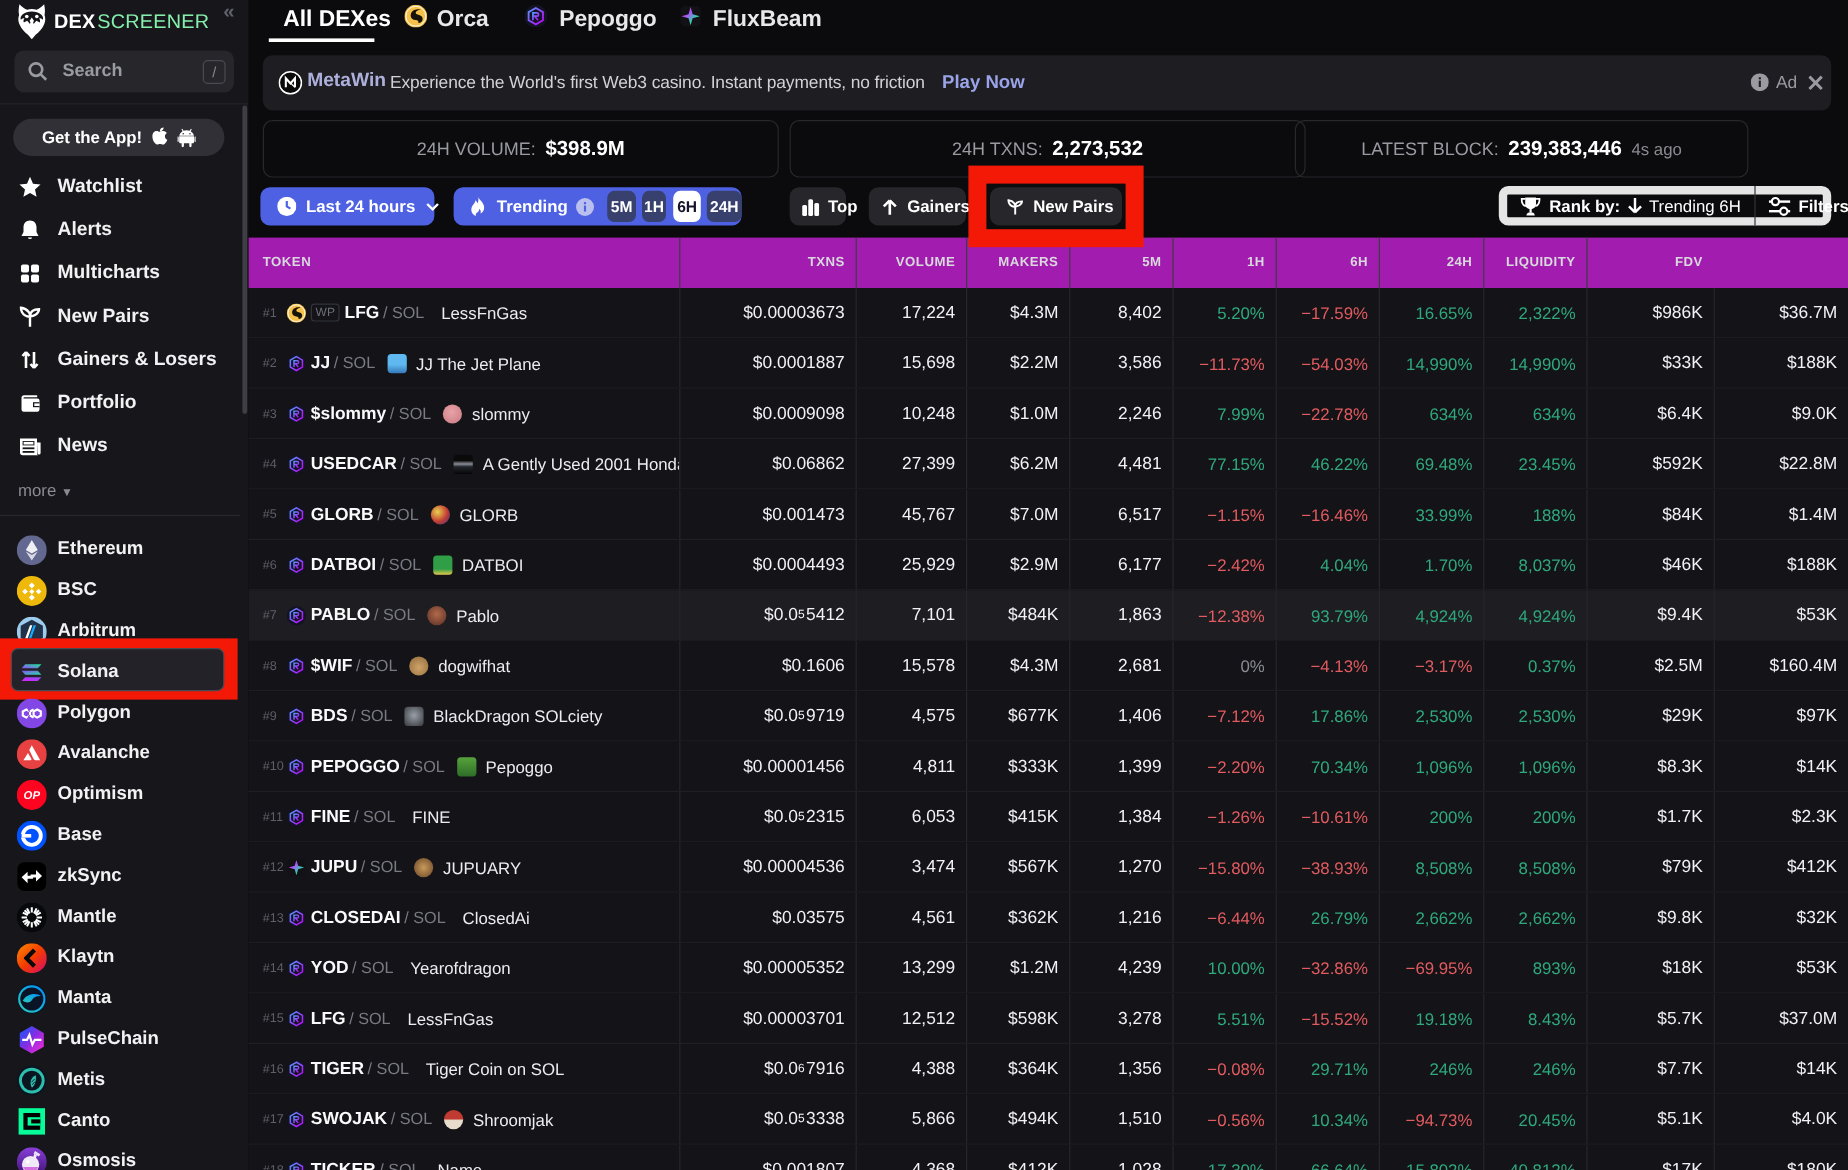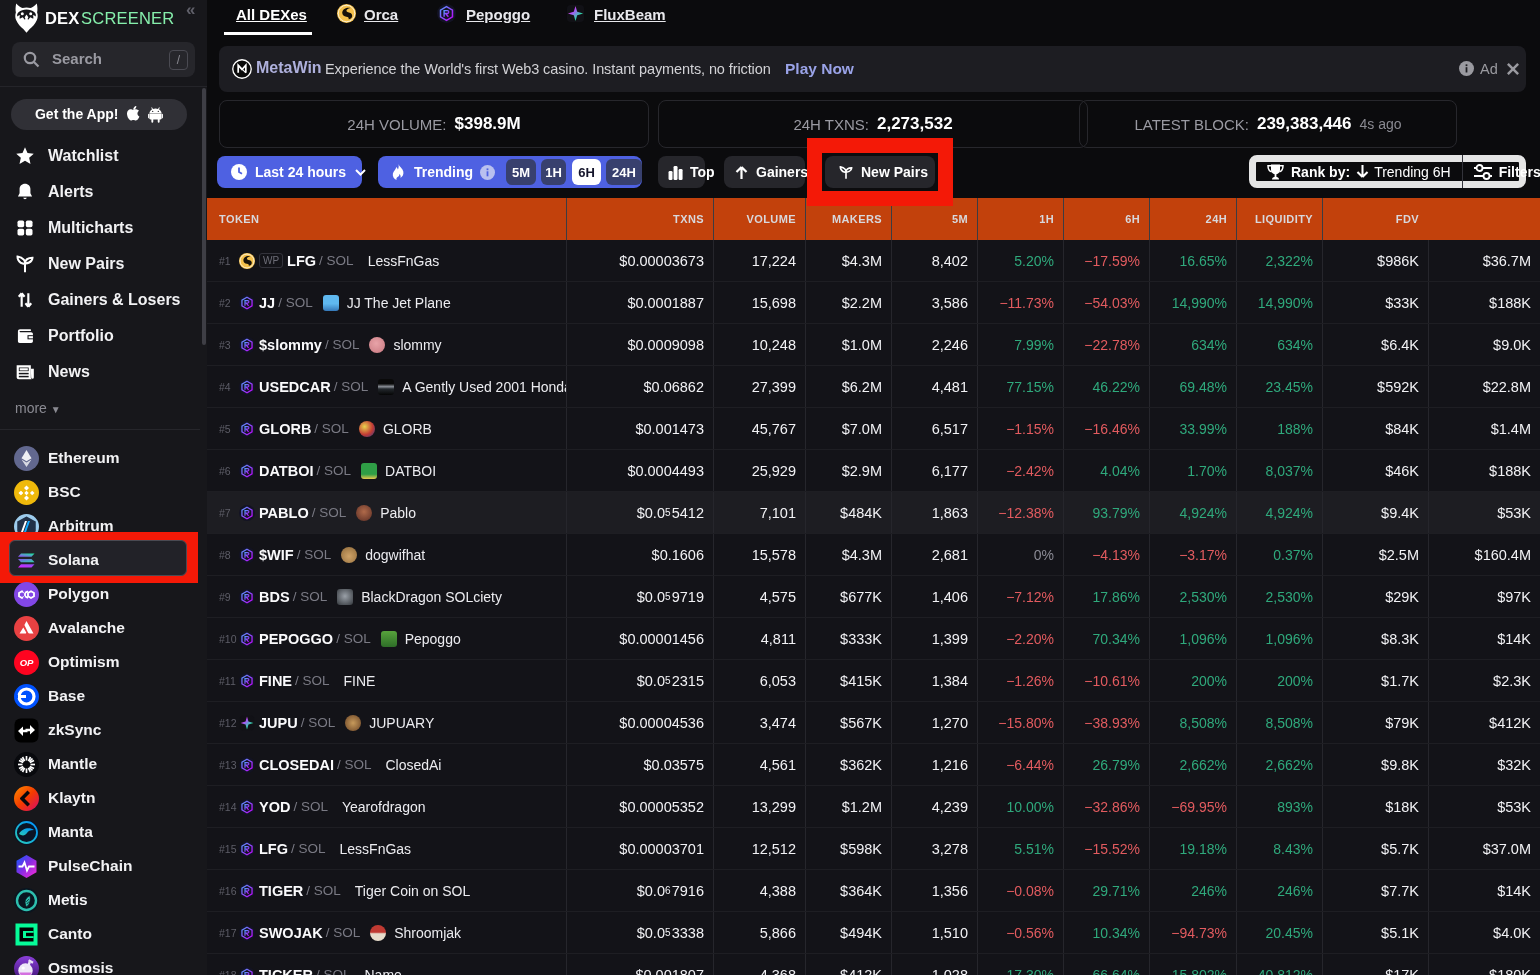--- a/index.html
+++ b/index.html
@@ -24,40 +24,40 @@
 #sdivider { position:absolute; left:0px; top:429px; width:200px; height:1px; background:#26262b; }
 #sscroll { position:absolute; left:202px; top:88px; width:4px; height:257px; background:#3e3e45; border-radius:2px; }
 .citem { position:absolute; left:0; width:207px; height:34px; color:#f2f2f4; font-size:15.5px; font-weight:600; }
 .citem .cic { position:absolute; left:14px; top:5px; width:25px; height:25px; }
 .citem .ctx { position:absolute; left:48px; top:8px; }
 #solred { position:absolute; left:0; top:532px; width:198px; height:51px; background:#f41907; }
 #solbox { position:absolute; left:9px; top:540px; width:178px; height:36px; background:#222228; border:1px solid #4a4a52; border-radius:6px; }
 
 
 #main { position:absolute; left:207px; top:0; width:1333px; height:975px; background:#0b0b0d; }
-.tabtx { position:absolute; top:6px; font-size:15px; color:#e8e8ec; font-weight:600;text-decoration:underline; }
+.tabtx { position:absolute; top:6px; font-size:19px; color:#e8e8ec; font-weight:600; }
 #tabline { position:absolute; left:17px; top:32px; width:88px; height:3px; background:#fff; }
 .tabic { position:absolute; top:4px; width:19px; height:19px; }
 #adbanner { position:absolute; left:12px; top:46px; width:1307px; height:46px; background:#1d1d22; border-radius:8px; }
 .statbox { position:absolute; top:100px; height:48px; border:1px solid #27272c; border-radius:8px; }
 .statin { width:100%; height:100%; display:flex; align-items:center; justify-content:center; gap:8px; }
 .statlabel { color:#9a9aa2; font-size:15px; }
 .statval { color:#fff; font-size:17px; font-weight:700; }
 .statago { color:#8a8a92; font-size:14px; }
 #rankgroup svg, .fbtn svg { flex-shrink:0; }
 .fbtn { position:absolute; top:156px; height:32px; border-radius:8px; display:flex; align-items:center; color:#fff; font-size:14px; font-weight:700; white-space:nowrap; }
 .blue { background:#4e61e2; }
 .dark { background:#26262b; }
 .tfbtn { height:26px; border-radius:6px; background:#38406e; color:#fff; font-size:13px; font-weight:700; display:flex; align-items:center; justify-content:center; }
 
 
 #table { position:absolute; left:0; top:198px; width:1333px; }
 .trow { display:grid; grid-template-columns:359px 147px 92px 86px 86px 86px 86px 87px 86px 106px 112px; height:42px; background:#131318; border-bottom:1px solid #1e1e23; }
 .trow.hov { background:#1d1d22; }
-#thead { display:grid; grid-template-columns:359px 147px 92px 86px 86px 86px 86px 87px 86px 106px 112px; height:42px; background:#c2410c; }
+#thead { display:grid; grid-template-columns:359px 147px 92px 86px 86px 86px 86px 87px 86px 106px 112px; height:42px; background:#a21caf; }
 #thead .hc { font-size:11px; font-weight:700; color:#d8d8dd; letter-spacing:0.4px; display:flex; align-items:center; justify-content:flex-end; padding-right:9px; border-left:1px solid #3c3c42; }
 #thead .hc.first { justify-content:flex-start; padding-left:12px; border-left:none; }
 .nc { display:flex; align-items:center; justify-content:flex-end; padding-right:9px; font-size:14.5px; color:#f2f2f5; border-left:1px solid #26262c; }
 .pc { font-size:14px; }
 .green { color:#2fa97c; }
 .red { color:#e25b5f; }
 .gray { color:#8a8a94; }
 .tokc { display:flex; align-items:center; padding-left:12px; overflow:hidden; white-space:nowrap; }
 .rank { color:#5e5e68; font-size:10.5px; width:20px; flex-shrink:0; }
 .dexic { width:16px; height:16px; margin-right:4px; flex-shrink:0; }
@@ -153,21 +153,21 @@
   <div class="fbtn blue" style="left:10px;width:145px;padding-left:14px;">
     <svg width="16" height="16" viewBox="0 0 16 16">
           <circle cx="8" cy="8" r="8" fill="#fff"></circle>
           <path d="M8 3.5 L8 8 L11 9.8" stroke="#4e61e2" stroke-width="1.8" fill="none"></path>
         </svg>
     <span style="margin-left:8px;">Last 24 hours</span>
     <svg width="11" height="7" viewBox="0 0 11 7" style="margin-left:9px;" fill="none" stroke="#fff" stroke-width="2">
           <path d="M1 1 L5.5 5.5 L10 1"></path>
         </svg>
   </div>
-  <div class="fbtn blue" style="left:171px;width:264px;padding-left:13px;text-align:center;">
+  <div class="fbtn blue" style="left:171px;width:240px;padding-left:13px;text-align:center;">
     <svg width="15" height="16" viewBox="0 0 15 16" fill="#fff">
           <path d="M7.5 0 C8.3 2.8 11.6 4.2 12.3 7.6 C12.9 10.6 11.5 12.9 9.4 13.9 C10 12.4 9.6 10.9 8.3 9.9 C8.5 11.4 7.7 12.4 6.6 13.1 C5.6 13.8 5.1 14.8 5.6 16 C2.9 15 1.3 12.4 1.9 9.5 C2.5 6.6 5 5.7 5.2 2.9 C6.1 3.6 6.7 4.5 6.9 5.6 C7.8 3.9 7.9 1.9 7.5 0 Z"></path>
         </svg>
     <span style="margin-left:8px;">Trending</span>
     <svg width="15" height="15" viewBox="0 0 15 15" style="margin-left:7px;">
           <circle cx="7.5" cy="7.5" r="7.5" fill="#b9c0ef"></circle>
           <rect x="6.6" y="6.3" width="1.8" height="5" fill="#4e61e2"></rect>
           <rect x="6.6" y="3.4" width="1.8" height="1.8" fill="#4e61e2"></rect>
         </svg>
     <div class="tfbtn" style="width:33px;margin-left:11px;">5M</div>

